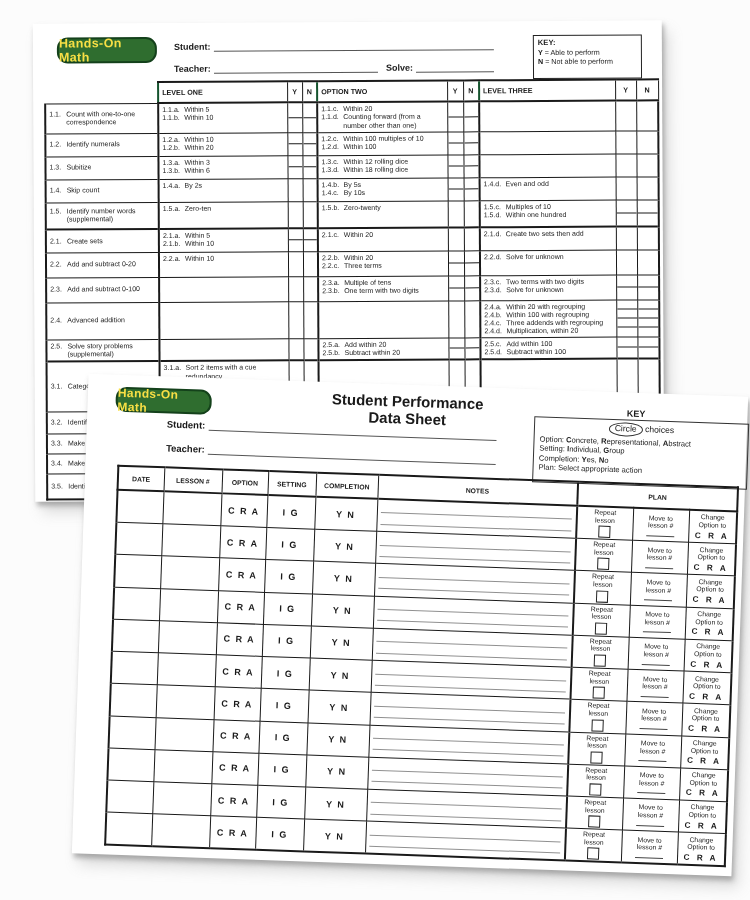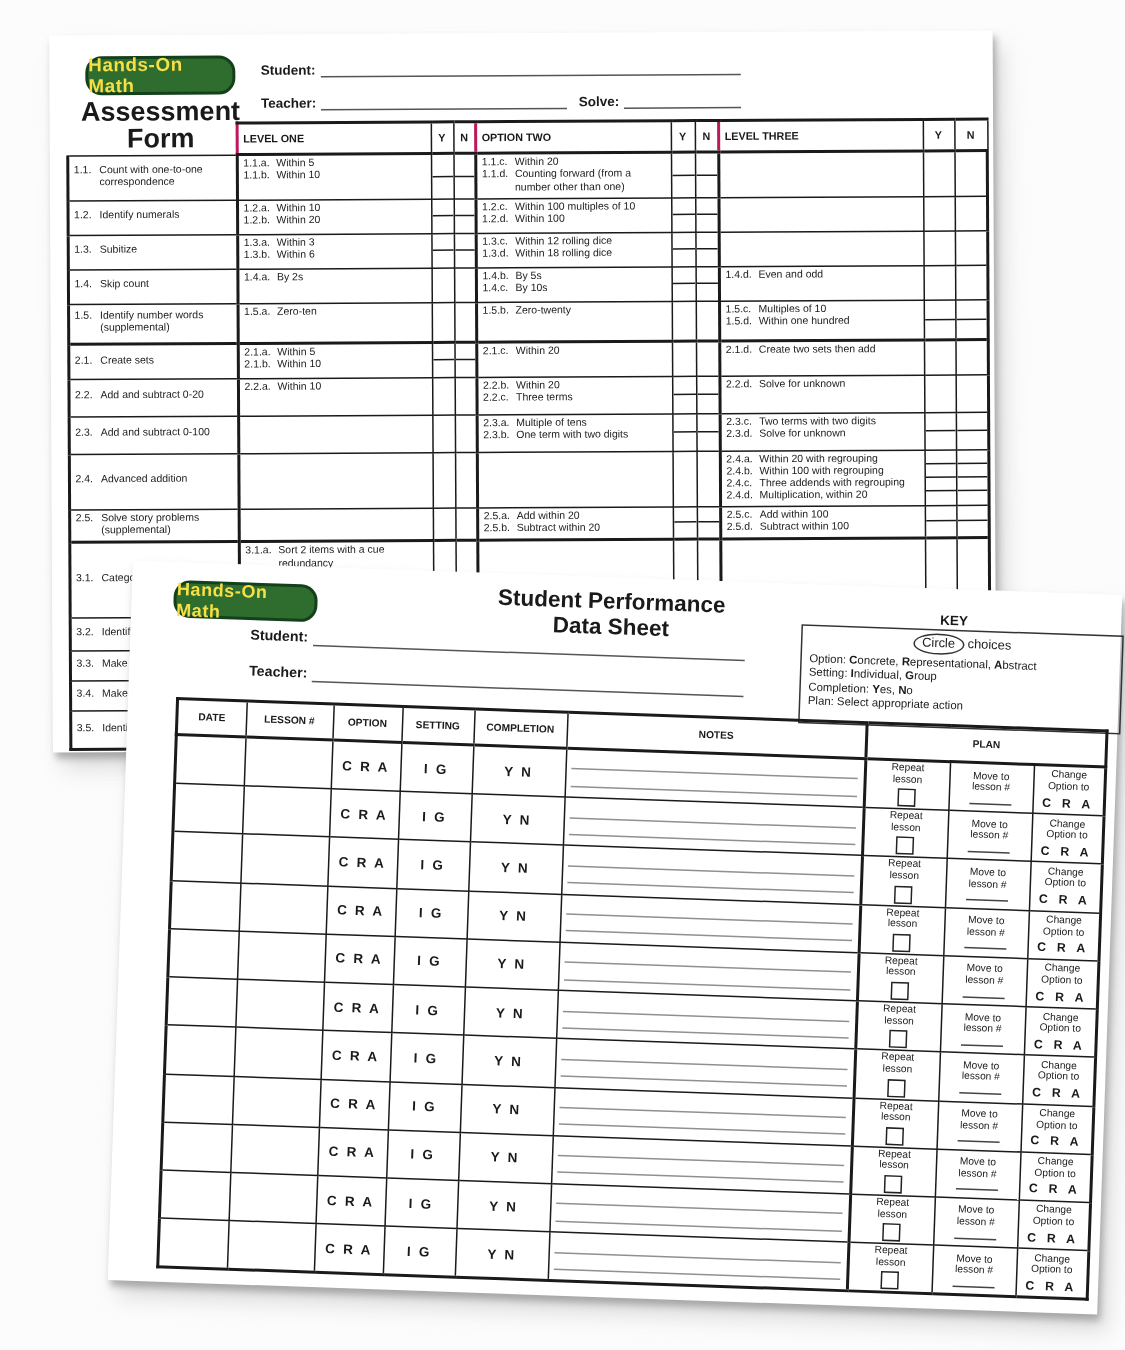--- a/index.html
+++ b/index.html
@@ -60,21 +60,21 @@
   .atab td.ghost,.atab th.ghost{border:none;background:transparent;}
   .atab td.desc{vertical-align:middle;padding:2px 2px 2px 3px;border-left:2px solid #1a1a1a;}
   .atab td.lvl{padding:2px 2px 1px 3px;border-left:2px solid #1a1a1a;}
   .atab td.yn{position:relative;}
   .atab .ystack{position:absolute;left:0;top:0;right:0;bottom:0;display:flex;flex-direction:column;}
   .atab .ystack div{flex:1;}
   .atab .ystack div + div{border-top:1px solid #1a1a1a;}
   .atab tr.secT td{border-top:2px solid #1a1a1a;}
   .atab td.edgeR{border-right:2px solid #1a1a1a;}
   .atab tr.lastR td{border-bottom:2px solid #1a1a1a;}
-  .atab th.edgeL{border-left:2px solid #be185d;margin-top:32px;}
+  .atab th.edgeL{border-left:2px solid #14532d;margin-top:32px;}
   .it{display:flex;line-height:1.18;}
   .it .c{flex:0 0 22px;}
   .it .t{flex:1;}
   .dl{display:flex;line-height:1.2;}
   .dl .c{flex:0 0 17px;}
   .dl .t{flex:1;}
 
   
   .dtab{position:absolute;left:32px;top:90px;width:620px;font-size:7px;}
   .dtab td,.dtab th{border:1.4px solid #1a1a1a;padding:0;}
@@ -92,36 +92,39 @@
   .dtab td.plan .mline{width:28px;border-bottom:1px solid #444;height:6px;margin:0 auto;}
   .dtab td.plan .cra{font-weight:bold;font-size:8.2px;letter-spacing:2.5px;margin-top:2px;}
 </style>
 </head>
 <body style="background: rgb(252, 252, 252);">
 
 <div>
 
   <div class="paper back">
     <div class="badge" style="background: rgb(47, 109, 47); border-color: rgb(20, 65, 27); color: rgb(248, 223, 69);">Hands-On Math</div>
-    <div class="as-title">
-      <div>Assessment</div>
-      <div>Form</div>
-    </div>
 
     <div class="fieldrow" style="left:141px;top:18px;width:320px;">
       <span class="lbl">Student:</span>
       <span class="ln"></span>
     </div>
     <div class="fieldrow" style="left:141px;top:40px;width:320px;">
       <span class="lbl">Teacher:</span>
       <span class="ln" style="flex:2.1"></span>
       <span class="lbl" style="margin-left:8px">Solve:</span>
       <span class="ln"></span>
     </div>
 
+    <div class="keybox">
+      <div class="kt">KEY:</div>
+      <div id="akey-lines">
+          <div><b>Y</b> = Able to perform</div>
+          <div><b>N</b> = Not able to perform</div>
+        </div>
+    </div>
 
     <div id="assessment-table-host" class="atab">
         <table style="width: 613px;">
           <colgroup>
             <col style="width: 113px;">
             <col style="width: 129px;">
             <col style="width: 15px;">
             <col style="width: 15px;">
             <col style="width: 130px;">
             <col style="width: 16px;">

